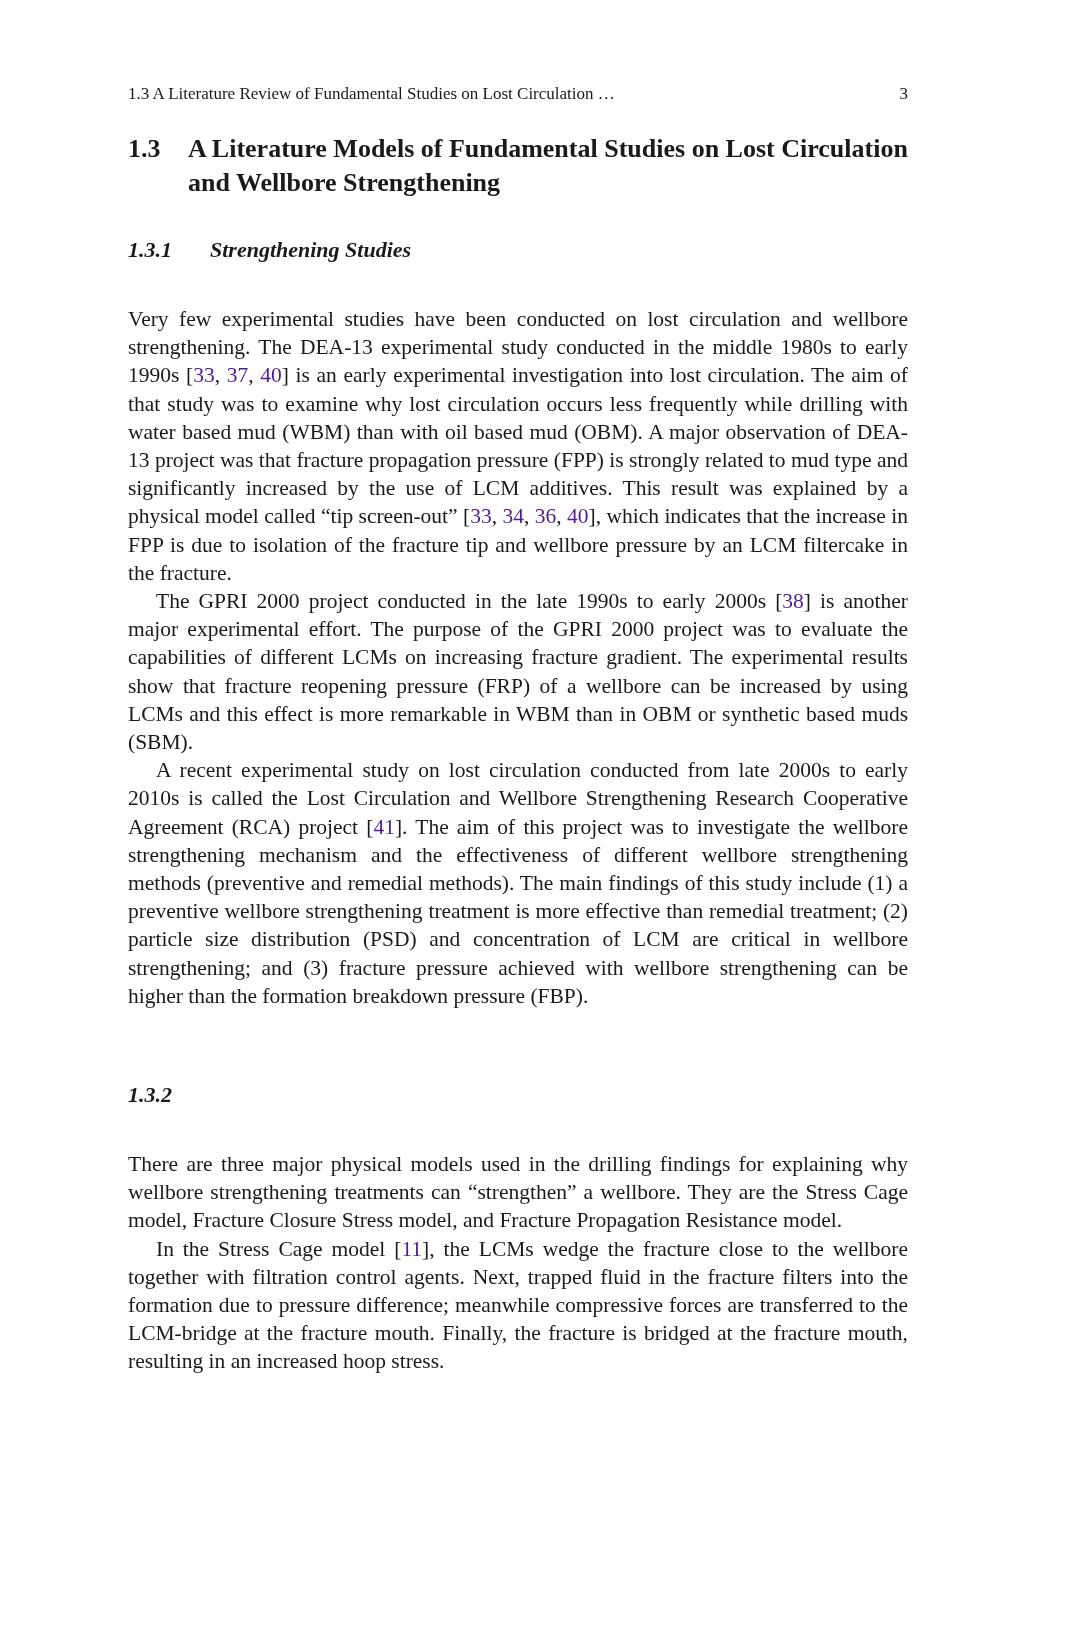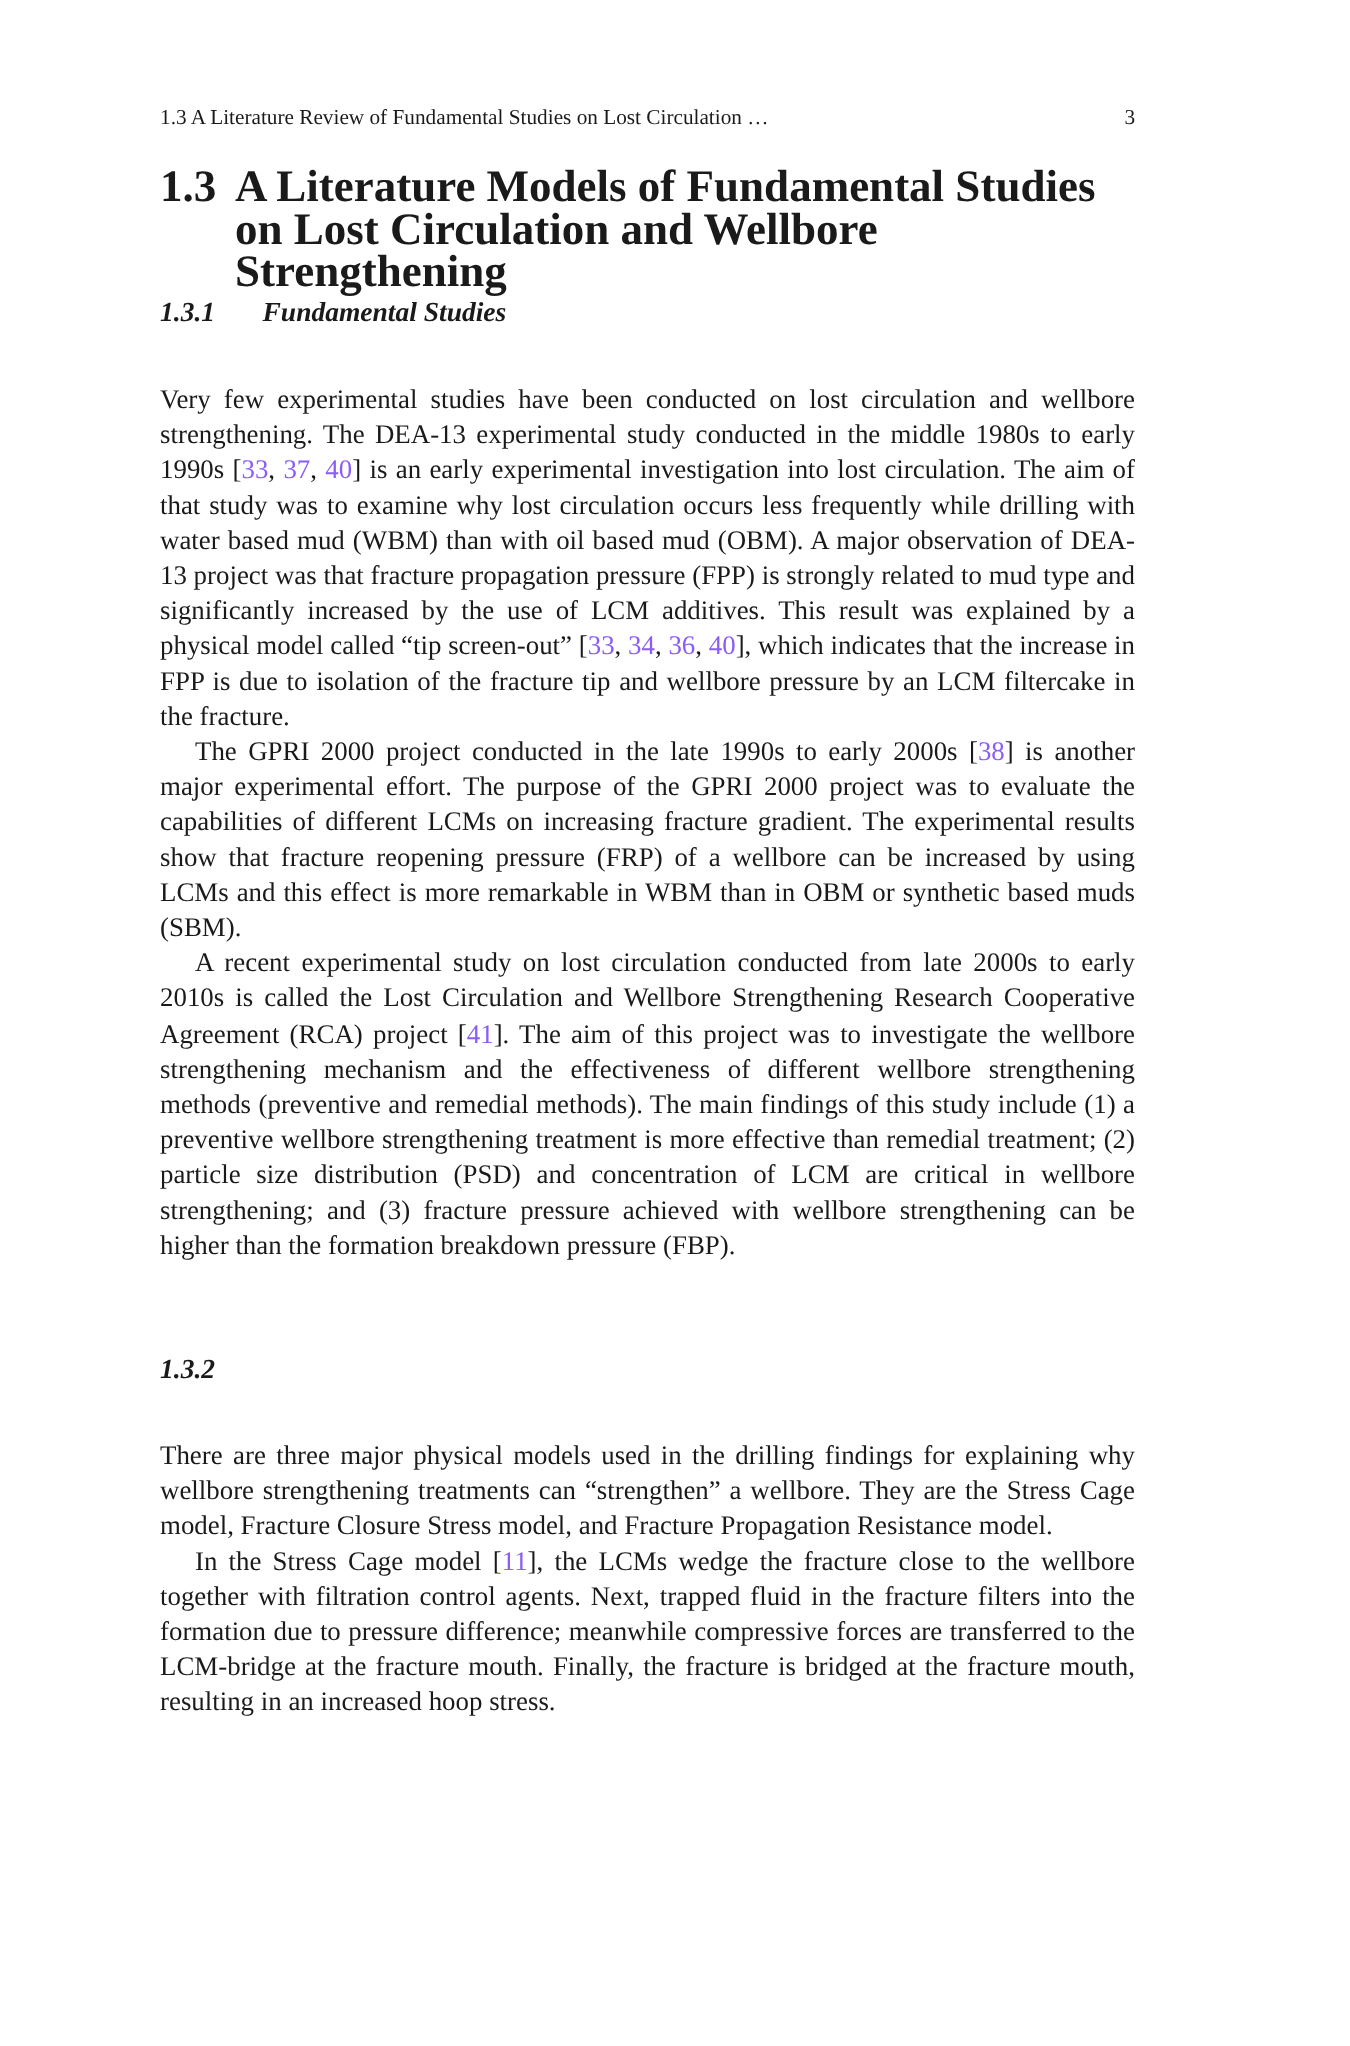--- a/index.html
+++ b/index.html
@@ -1,45 +1,45 @@
 <!DOCTYPE html>
 <html><head>
 <meta charset="utf-8">
 <style>
   html, body { margin: 0; padding: 0; background: #ffffff; }
   body { width: 1080px; height: 1637px; position: relative; overflow: hidden;
          font-family: "Liberation Serif", "DejaVu Serif", serif; color: #1a1a1a; }
   .page { position: absolute; left: 128px; top: 0; width: 780px; }
   .running-head { position: absolute; top: 84px; left: 0; width: 780px; font-size: 17px; display: flex; justify-content: space-between; }
-  .section-title { position: absolute; top: 132px; left: 0; width: 780px; font-weight: bold; font-size: 36px; line-height: 34px; display: flex; }
+  .section-title { position: absolute; top: 132px; left: 0; width: 780px; font-weight: bold; font-size: 26px; line-height: 34px; display: flex; }
   .section-title .num { width: 60px; flex: none; }
   .subsection-title { position: absolute; left: 0; font-weight: bold; font-style: italic; font-size: 22px; line-height: 32px; display: flex; }
   .subsection-title .num { width: 82px; flex: none; }
   .body-block { position: absolute; left: 0; width: 780px; font-size: 21.5px; line-height: 28.2px; text-align: justify; }
   .body-block p { margin: 0; }
   .body-block p.indent { text-indent: 28px; }
-  a.cite { color: #8b5cf6; text-decoration: none; }
+  a.cite { color: #4c1d95; text-decoration: none; }
 </style>
 </head>
 <body>
 
 <div class="page">
   <div class="running-head">
     <span>1.3   A Literature Review of Fundamental Studies on Lost Circulation …</span>
     <span>3</span>
   </div>
 
   <div class="section-title">
     <span class="num">1.3</span>
     <span>A Literature Models of Fundamental Studies on Lost Circulation and Wellbore Strengthening</span>
   </div>
 
   <div class="subsection-title" style="top:234px">
     <span class="num">1.3.1</span>
-    <span>Fundamental Studies</span>
+    <span>Strengthening Studies</span>
   </div>
 
   <div class="body-block" style="top:305px">
     <p><span>Very few experimental studies have been conducted on lost circulation and wellbore strengthening. The DEA-13 experimental study conducted in the middle 1980s to early 1990s [</span><a class="cite">33</a><span>, </span><a class="cite">37</a><span>, </span><a class="cite">40</a><span>] is an early experimental investigation into lost circulation. The aim of that study was to examine why lost circulation occurs less frequently while drilling with water based mud (WBM) than with oil based mud (OBM). A major observation of DEA-13 project was that fracture propagation pressure (FPP) is strongly related to mud type and significantly increased by the use of LCM additives. This result was explained by a physical model called “tip screen-out” [</span><a class="cite">33</a><span>, </span><a class="cite">34</a><span>, </span><a class="cite">36</a><span>, </span><a class="cite">40</a><span>], which indicates that the increase in FPP is due to isolation of the fracture tip and wellbore pressure by an LCM filtercake in the fracture.</span></p>
     <p class="indent"><span>The GPRI 2000 project conducted in the late 1990s to early 2000s [</span><a class="cite">38</a><span>] is another major experimental effort. The purpose of the GPRI 2000 project was to evaluate the capabilities of different LCMs on increasing fracture gradient. The experimental results show that fracture reopening pressure (FRP) of a wellbore can be increased by using LCMs and this effect is more remarkable in WBM than in OBM or synthetic based muds (SBM).</span></p>
     <p class="indent"><span>A recent experimental study on lost circulation conducted from late 2000s to early 2010s is called the Lost Circulation and Wellbore Strengthening Research Cooperative Agreement (RCA) project [</span><a class="cite">41</a><span>]. The aim of this project was to investigate the wellbore strengthening mechanism and the effectiveness of different wellbore strengthening methods (preventive and remedial methods). The main findings of this study include (1) a preventive wellbore strengthening treatment is more effective than remedial treatment; (2) particle size distribution (PSD) and concentration of LCM are critical in wellbore strengthening; and (3) fracture pressure achieved with wellbore strengthening can be higher than the formation breakdown pressure (FBP).</span></p>
   </div>
 
   <div class="subsection-title" style="top:1079px">
     <span class="num">1.3.2</span>

